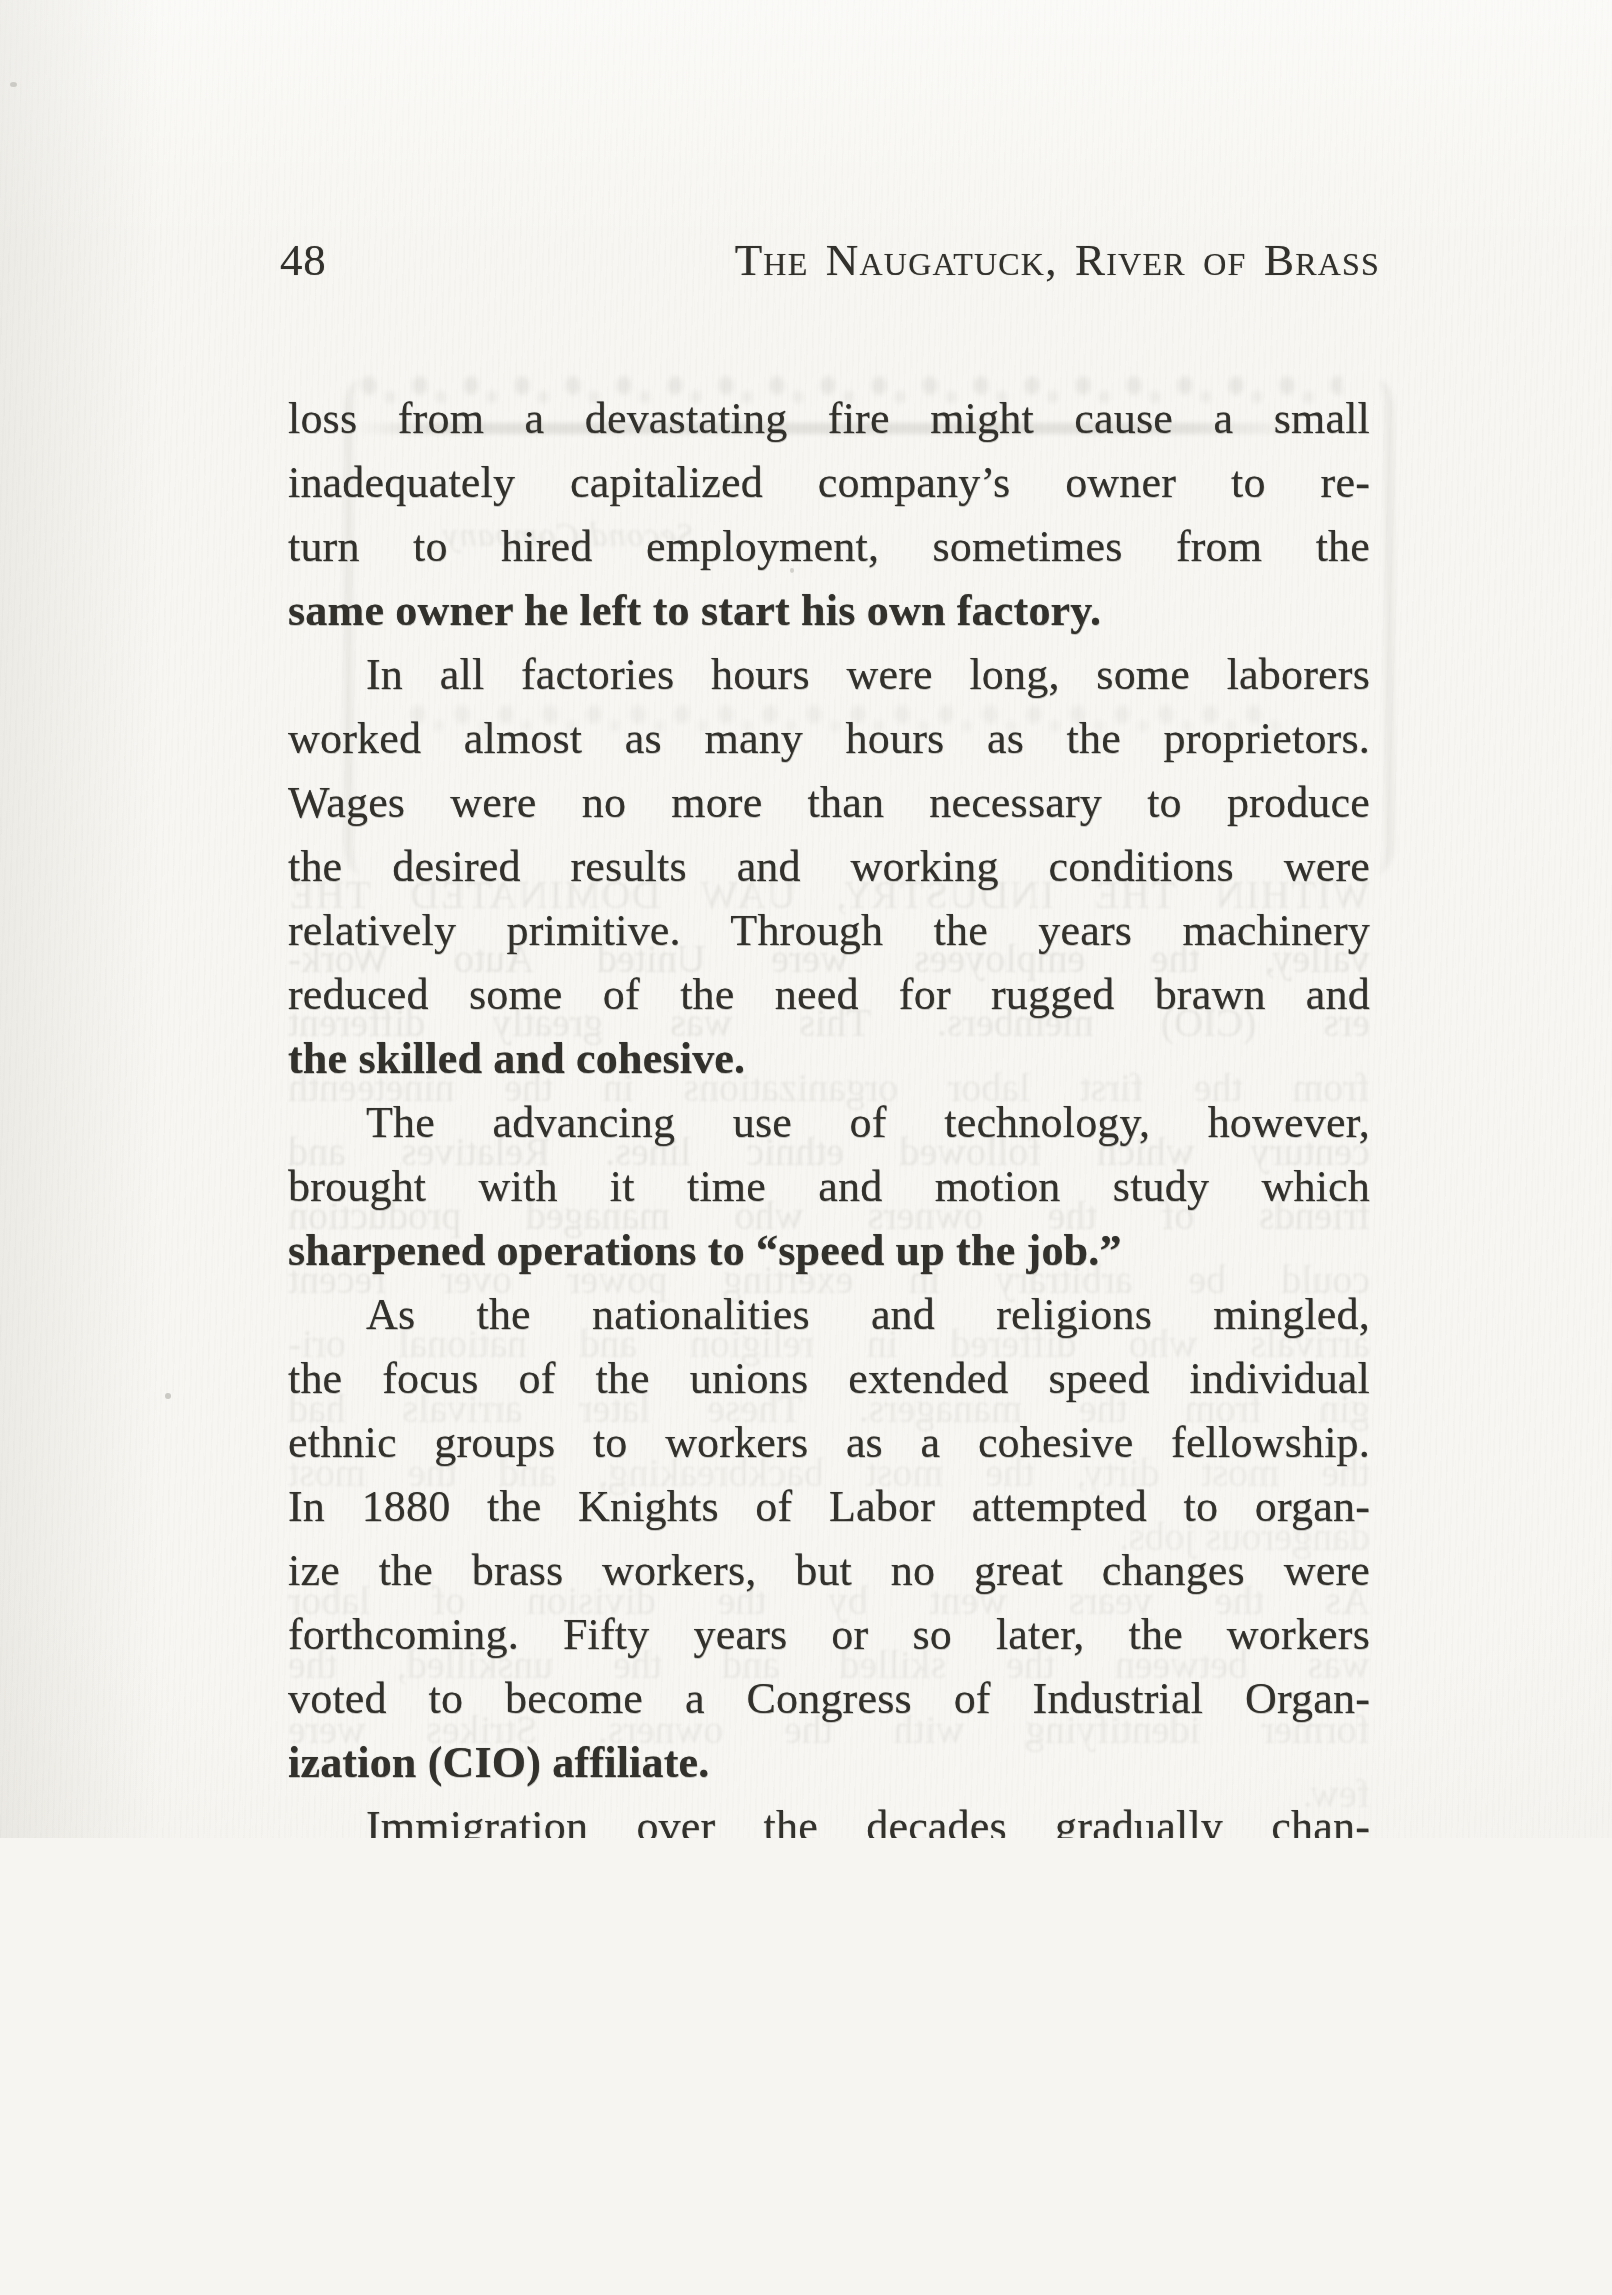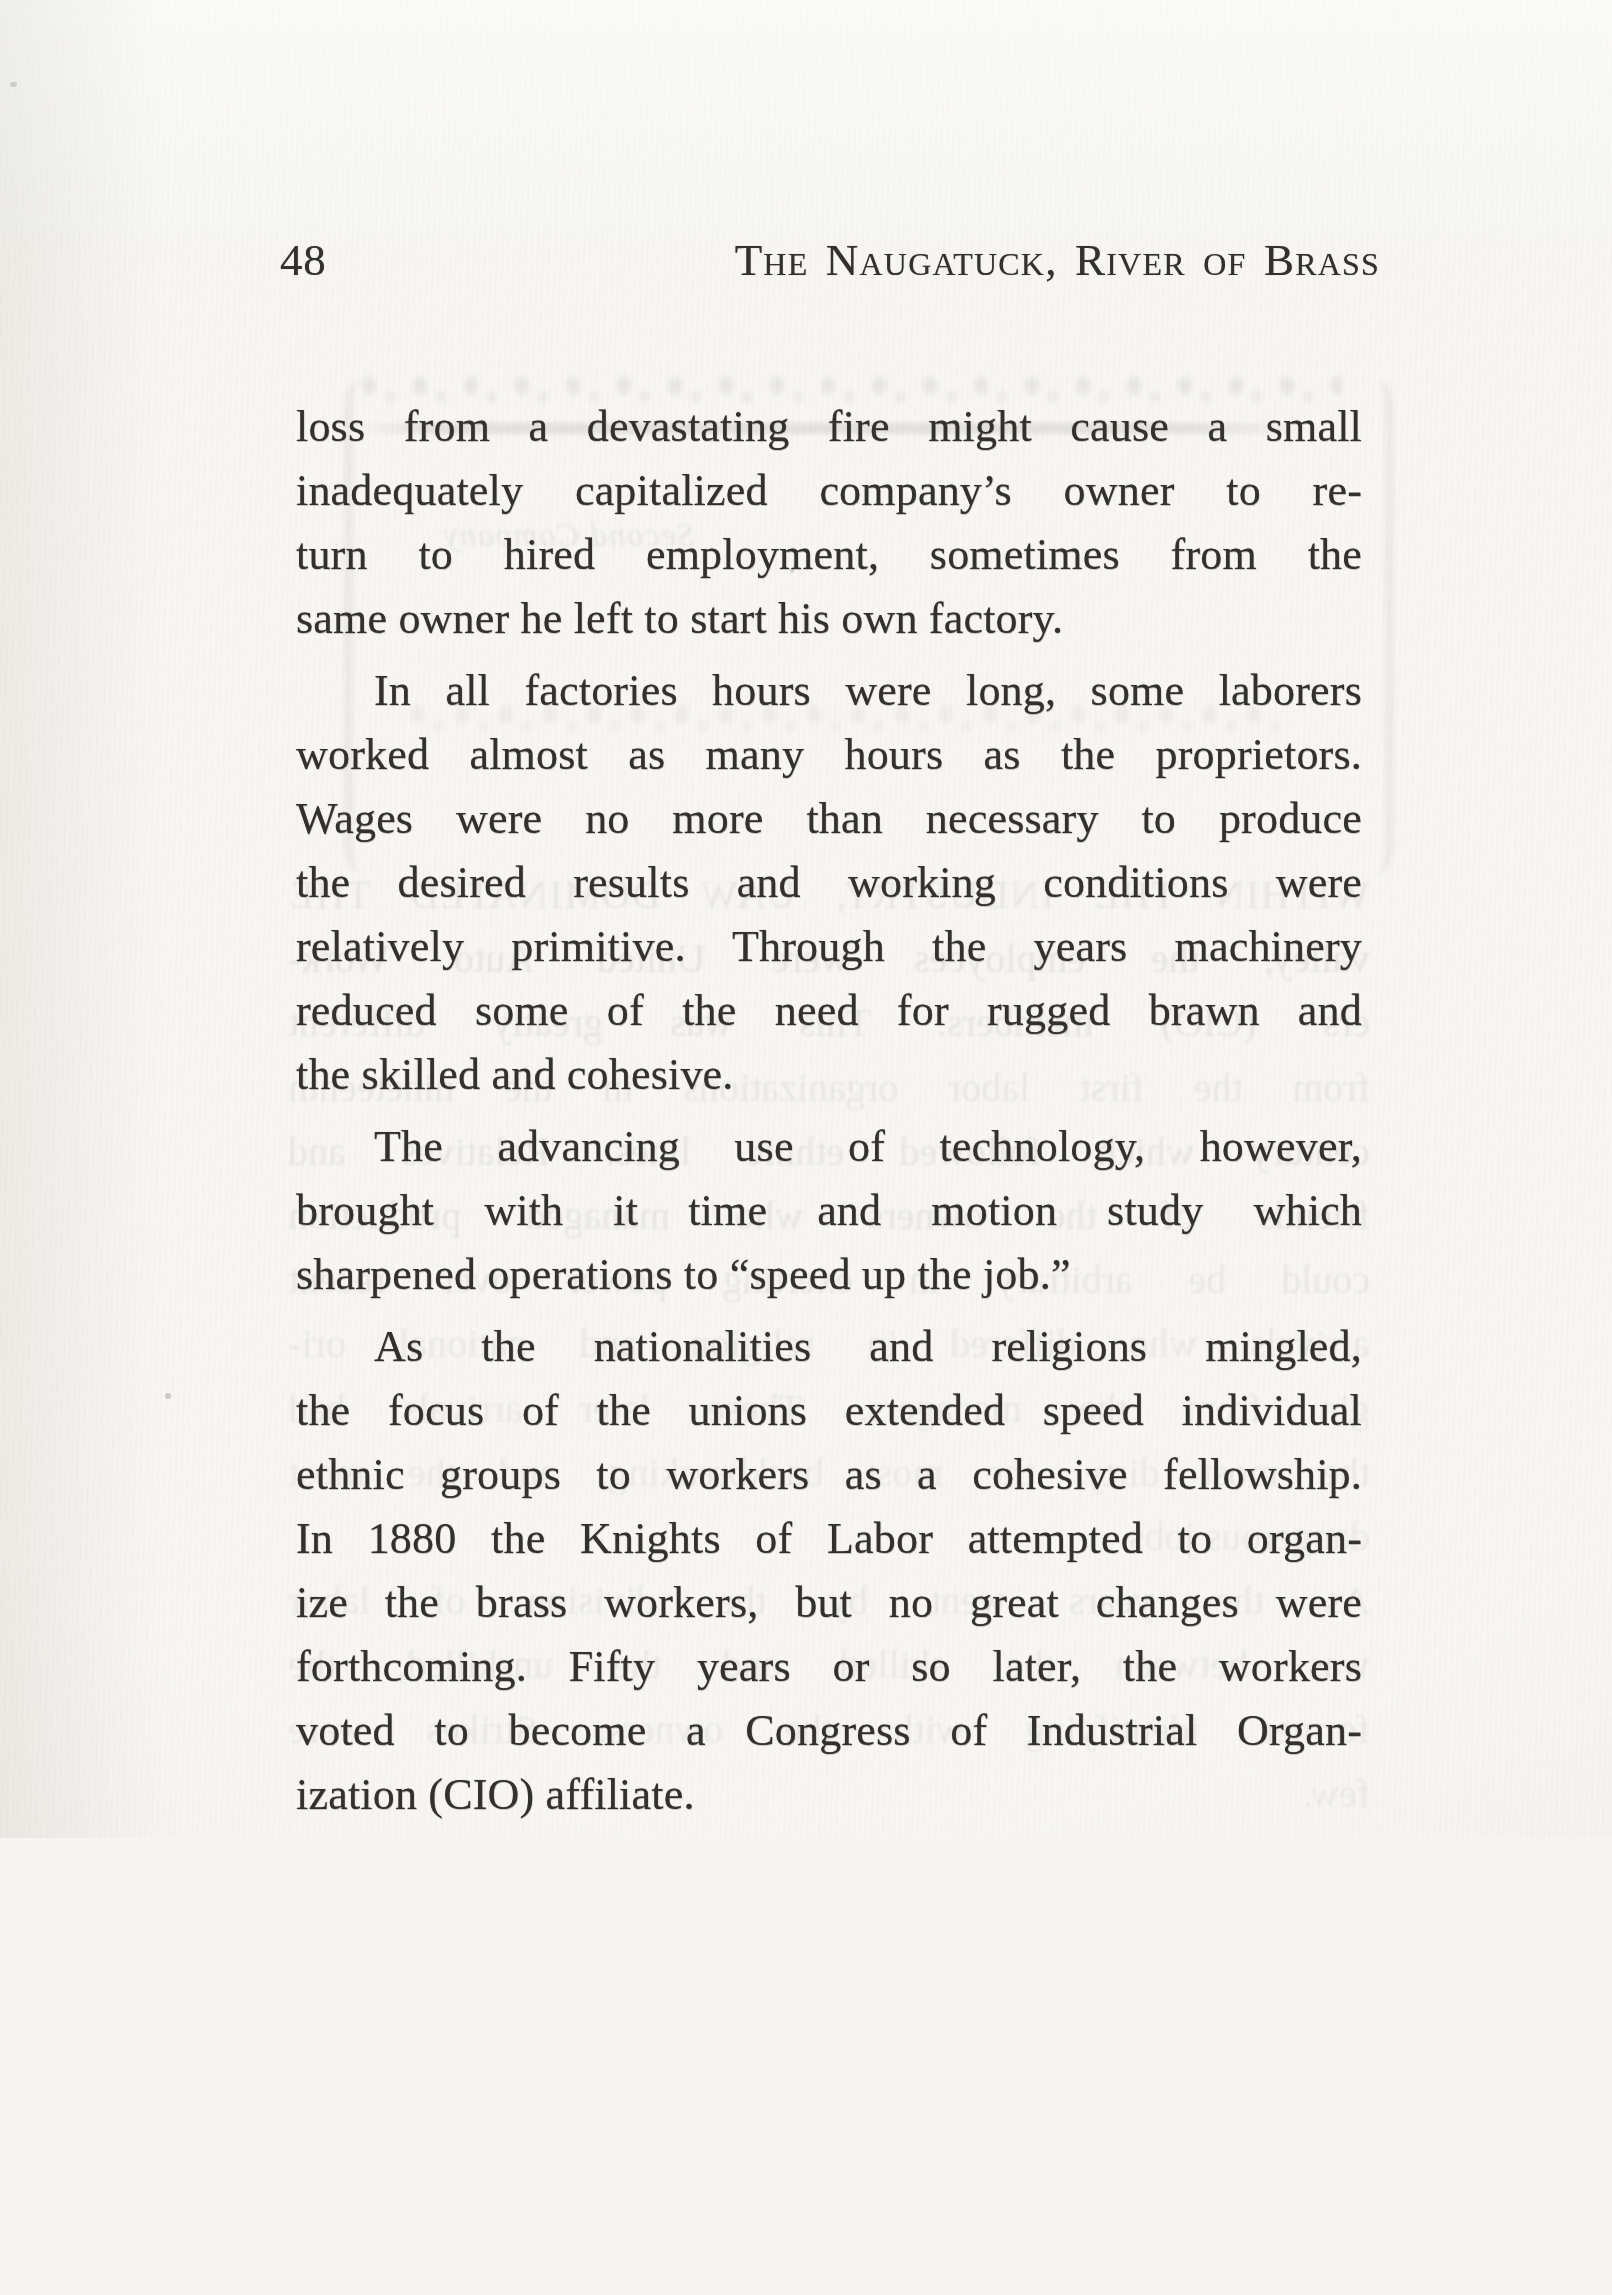--- a/index.html
+++ b/index.html
@@ -43,32 +43,32 @@
     letter-spacing: 1.2px; word-spacing: 5px;
     white-space: nowrap;
     text-shadow: 0 0 0.8px rgba(46,43,38,0.55);
     margin-left: 24px;
   }
 
   
   .page-body {
     position: absolute; left: 288px; top: 387px; width: 1082px; z-index: 3;
   }
-  .para { margin: 8px; }
+  .para { margin: 0; }
   .line {
     height: 64px; line-height: 64px;
     font-size: 44px;
     letter-spacing: 0.2px;
     text-align: justify;
     text-align-last: justify;
     white-space: normal;
     text-shadow: 0 0 0.8px rgba(46,43,38,0.5), 0.5px 0.5px 0.5px rgba(46,43,38,0.22);
   }
   .line.first { text-indent: 78px; }
-  .line.end { text-align-last: left; }
+  .line.end { text-align-last: left; font-weight: bold; }
 
   
   .ghost-layer { position: absolute; inset: 0; z-index: 1; pointer-events: none; }
   .ghost-line {
     position: absolute; left: 288px; width: 1082px;
     font-size: 40px; line-height: 49px;
     color: var(--ghost, #76746c);
     transform: scaleX(-1);
     filter: blur(1.3px);
     text-align: justify; text-align-last: justify;

